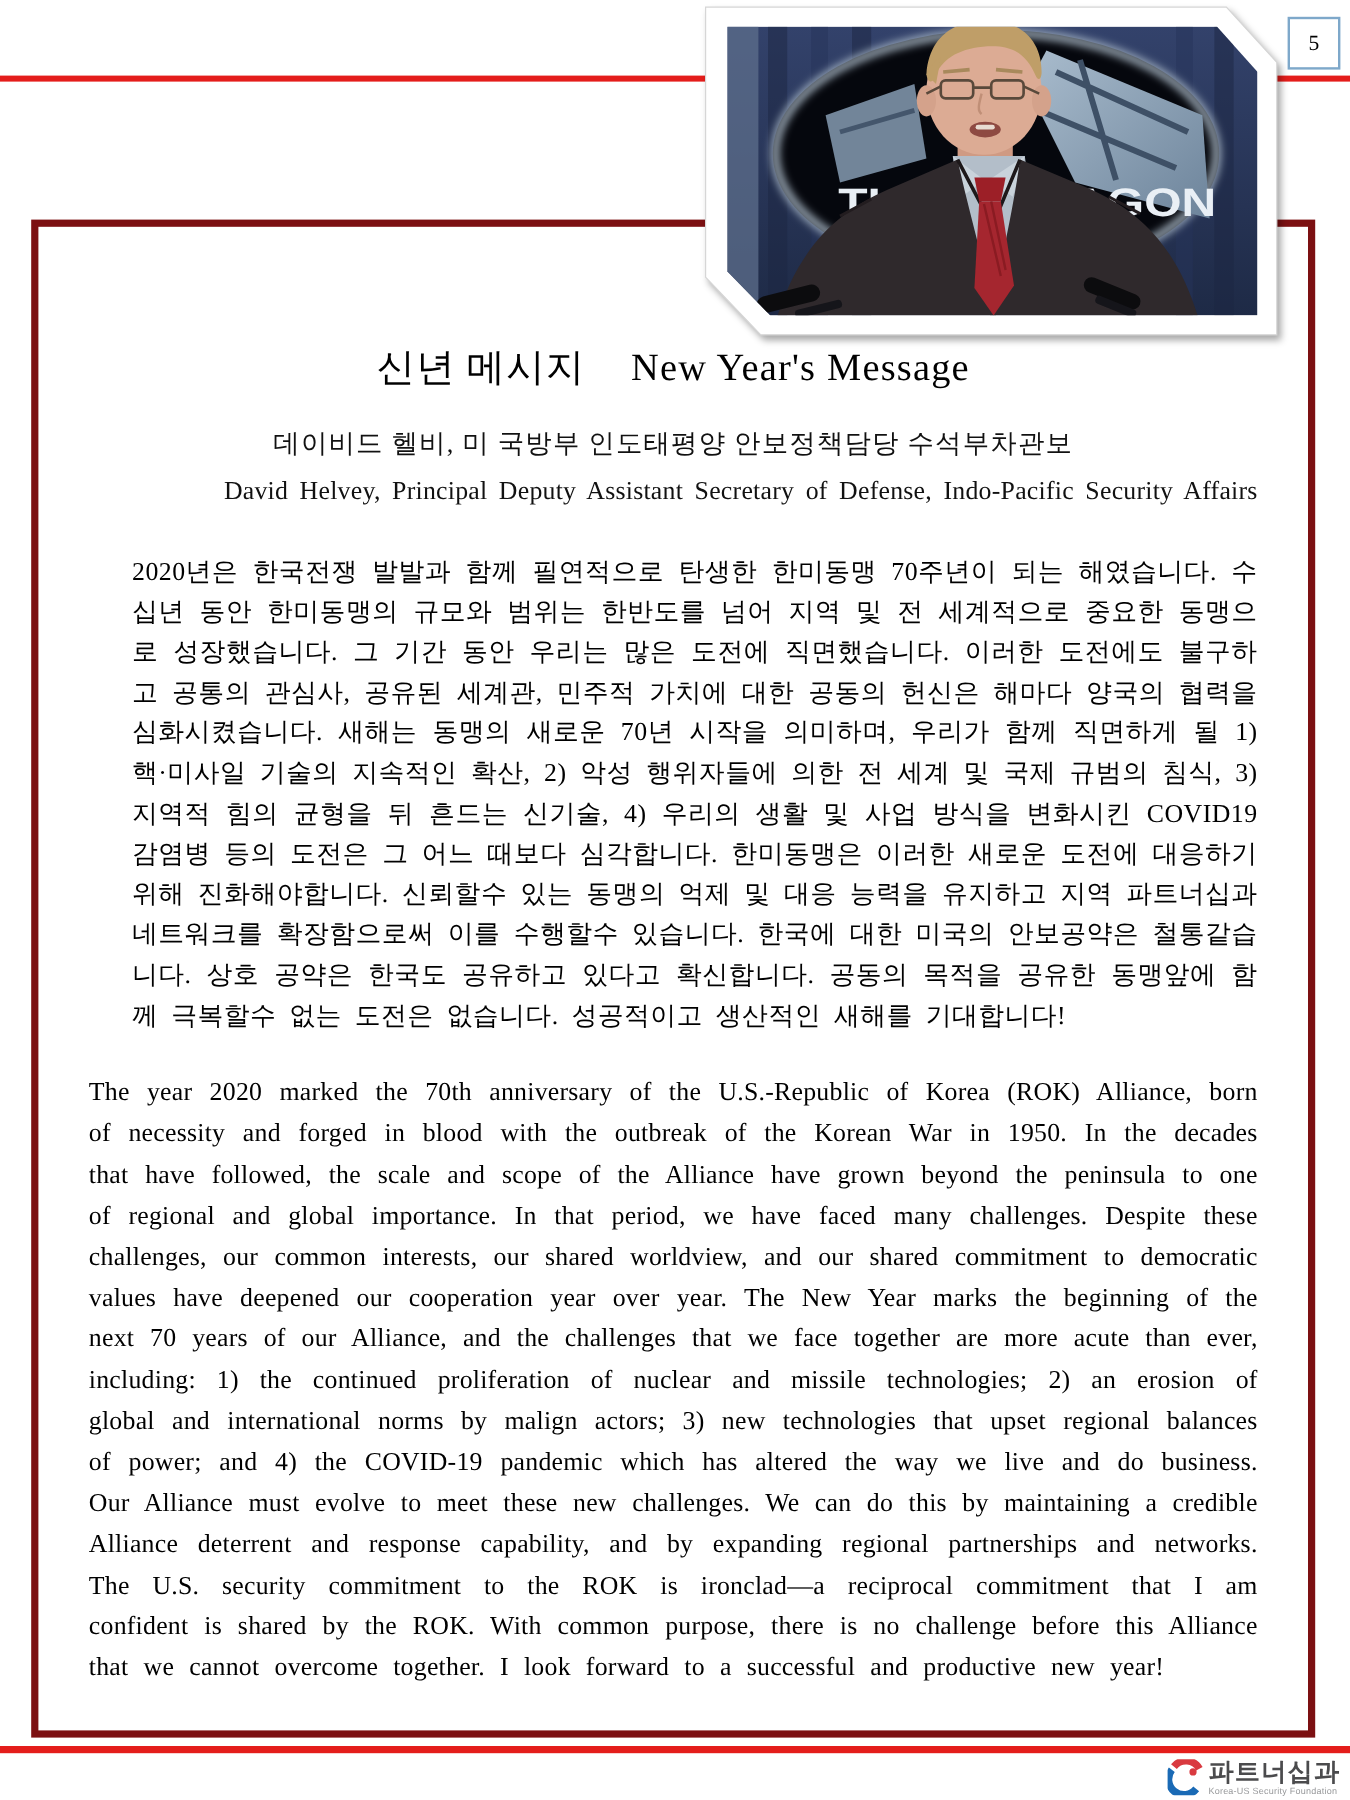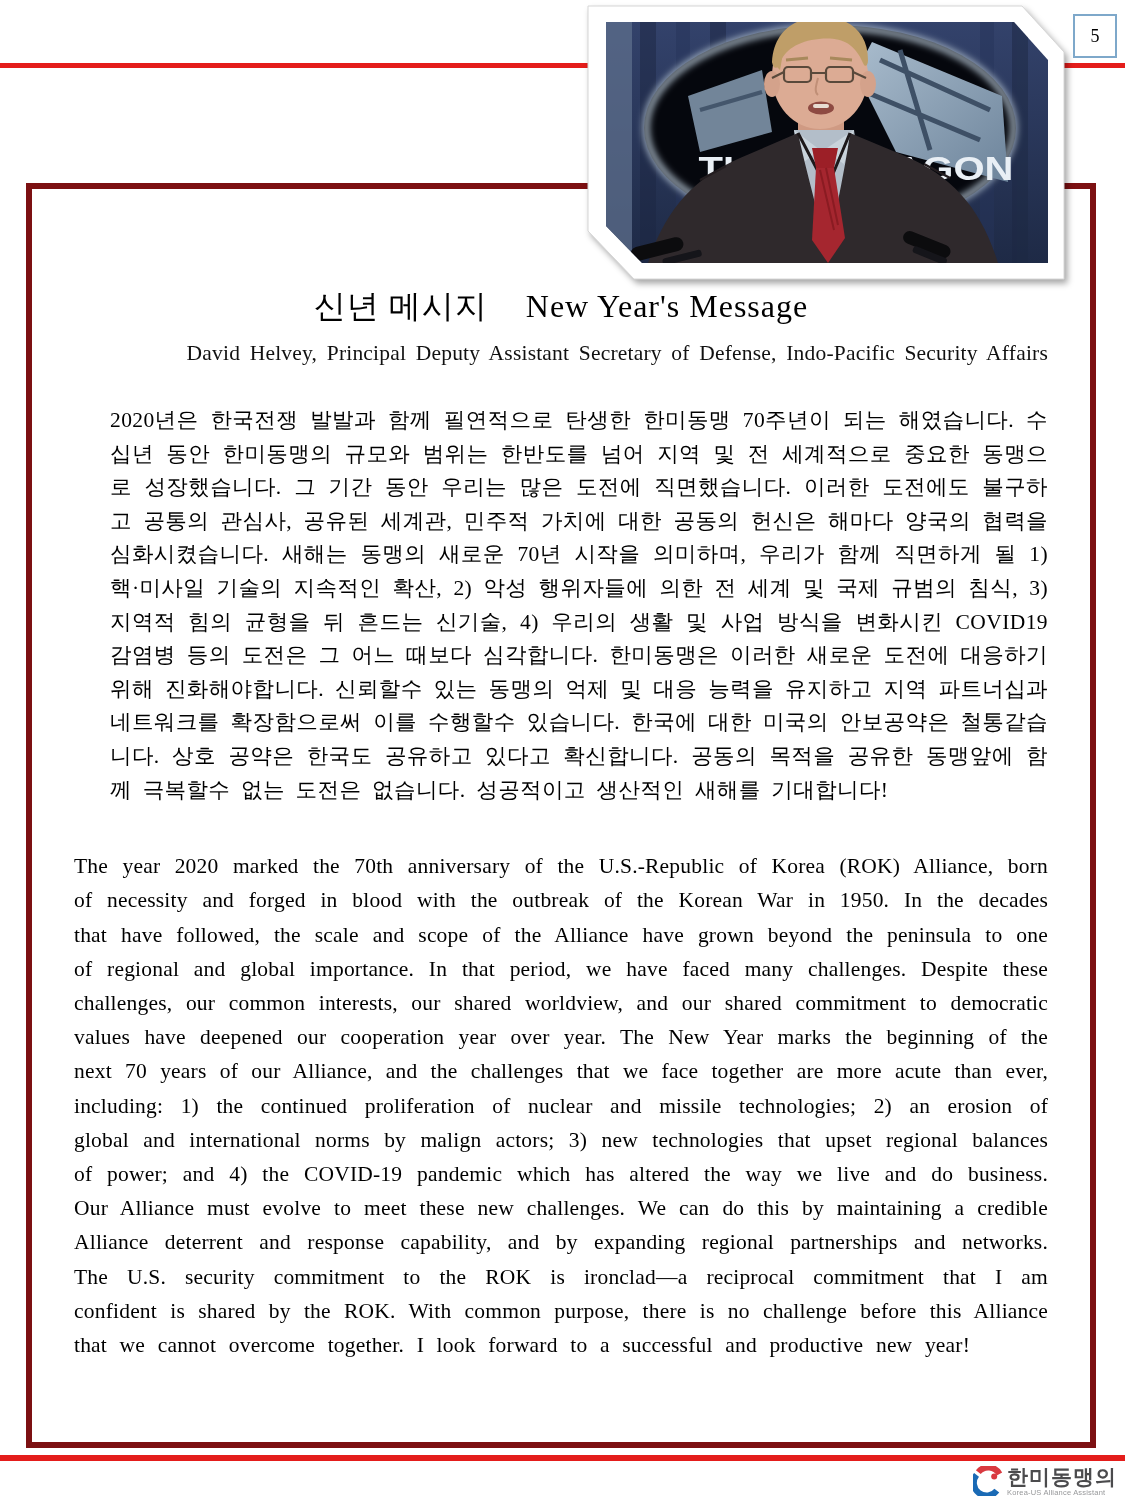--- a/index.html
+++ b/index.html
@@ -43,21 +43,21 @@
     word-spacing:4px;white-space:nowrap;
   }
   .para{
     text-align:justify;text-align-last:left;color:#000;
   }
   .para-ko{
     margin-top:38px;font-size:21.5px;line-height:33.6px;
     word-spacing:5px;letter-spacing:.4px;margin-left:36px;
   }
   .para-en{
-    margin-top:42px;font-size:21.5px;line-height:34.2px;
+    margin-top:30px;font-size:21.5px;line-height:34.2px;
     word-spacing:7px;letter-spacing:.2px;
   }
   .footer-rule{
     position:absolute;left:0;top:1455px;width:1125px;height:6px;
     background:#e41d1b;
   }
   .logo{
     position:absolute;right:8px;top:1464px;height:34px;
     display:flex;align-items:center;gap:4px;z-index:3;
   }
@@ -171,32 +171,33 @@
           <rect x="912" y="252" width="36" height="7" rx="3" fill="#15151a" transform="rotate(22 930 255)"></rect>
         </g>
       </g>
     </svg>
   </div>
 
   <div class="content-box">
     <div class="title-line">
       <span>신년 메시지</span><span class="title-gap"></span><span>New Year's Message</span>
     </div>
+    <div class="byline-ko">데이비드 헬비, 미 국방부 인도태평양 안보정책담당 수석부차관보</div>
     <div class="byline-en">David Helvey, Principal Deputy Assistant Secretary of Defense, Indo-Pacific Security Affairs</div>
     <div class="para para-ko">2020년은 한국전쟁 발발과 함께 필연적으로 탄생한 한미동맹 70주년이 되는 해였습니다. 수십년 동안 한미동맹의 규모와 범위는 한반도를 넘어 지역 및 전 세계적으로 중요한 동맹으로 성장했습니다. 그 기간 동안 우리는 많은 도전에 직면했습니다. 이러한 도전에도 불구하고 공통의 관심사, 공유된 세계관, 민주적 가치에 대한 공동의 헌신은 해마다 양국의 협력을 심화시켰습니다. 새해는 동맹의 새로운 70년 시작을 의미하며, 우리가 함께 직면하게 될 1) 핵·미사일 기술의 지속적인 확산, 2) 악성 행위자들에 의한 전 세계 및 국제 규범의 침식, 3) 지역적 힘의 균형을 뒤 흔드는 신기술, 4) 우리의 생활 및 사업 방식을 변화시킨 COVID19 감염병 등의 도전은 그 어느 때보다 심각합니다. 한미동맹은 이러한 새로운 도전에 대응하기 위해 진화해야합니다. 신뢰할수 있는 동맹의 억제 및 대응 능력을 유지하고 지역 파트너십과 네트워크를 확장함으로써 이를 수행할수 있습니다. 한국에 대한 미국의 안보공약은 철통같습니다. 상호 공약은 한국도 공유하고 있다고 확신합니다. 공동의 목적을 공유한 동맹앞에 함께 극복할수 없는 도전은 없습니다. 성공적이고 생산적인 새해를 기대합니다!</div>
     <div class="para para-en">The year 2020 marked the 70th anniversary of the U.S.-Republic of Korea (ROK) Alliance, born of necessity and forged in blood with the outbreak of the Korean War in 1950.  In the decades that have followed, the scale and scope of the Alliance have grown beyond the peninsula to one of regional and global importance.  In that period, we have faced many challenges.  Despite these challenges, our common interests, our shared worldview, and our shared commitment to democratic values have deepened our cooperation year over year.  The New Year marks the beginning of the next 70 years of our Alliance, and the challenges that we face together are more acute than ever, including: 1) the continued proliferation of nuclear and missile technologies; 2) an erosion of global and international norms by malign actors; 3) new technologies that upset regional balances of power; and 4) the COVID-19 pandemic which has altered the way we live and do business.  Our Alliance must evolve to meet these new challenges.  We can do this by maintaining a credible Alliance deterrent and response capability, and by expanding regional partnerships and networks.  The U.S. security commitment to the ROK is ironclad—a reciprocal commitment that I am confident is shared by the ROK.  With common purpose, there is no challenge before this Alliance that we cannot overcome together.  I look forward to a successful and productive new year!</div>
   </div>
 
   <div class="footer-rule"></div>
 
   <div class="logo">
     <svg width="30" height="30" viewBox="0 0 34 34">
       <path d="M 30,9 A 14.5,14.5 0 0 0 6,7" stroke="#d93a40" stroke-width="7" fill="none"></path>
       <path d="M 4,10 A 14.5,14.5 0 0 0 27,28" stroke="#1a6ab5" stroke-width="7" fill="none"></path>
       <circle cx="24" cy="12" r="3.4" fill="#d93a40"></circle>
     </svg>
     <div class="logo-texts">
-      <span class="logo-ko">한미동맹의</span>
-      <span class="logo-en">Korea-US Alliance Assistant</span>
+      <span class="logo-ko">파트너십과</span>
+      <span class="logo-en">Korea-US Security Foundation</span>
     </div>
   </div>
 
 </div>
 
 </body></html>

